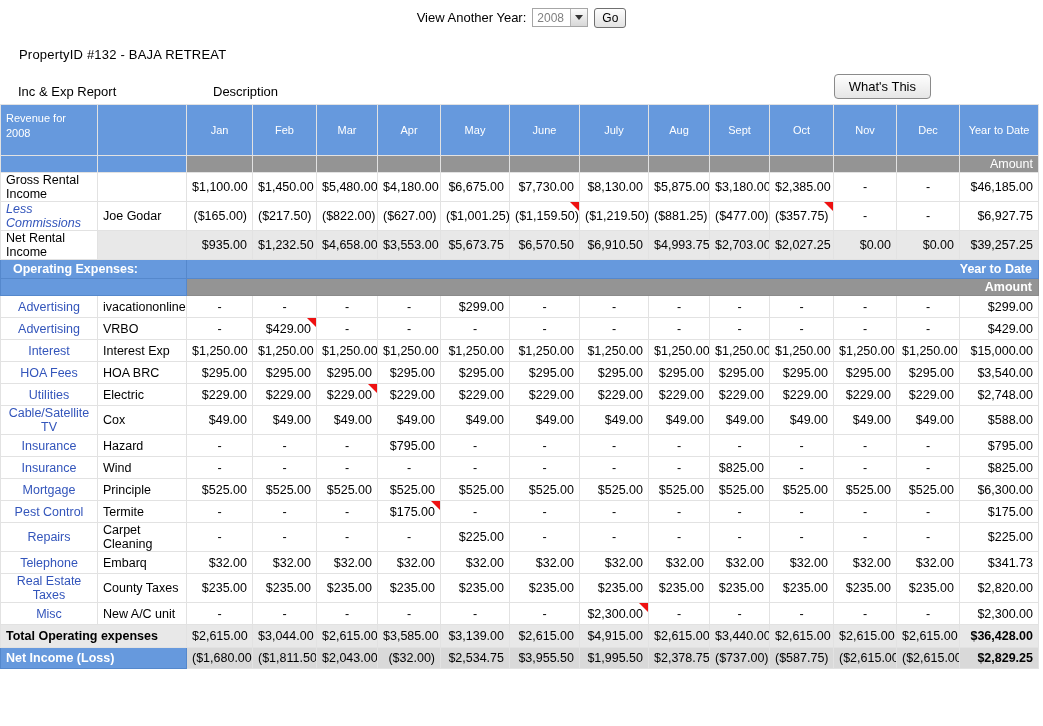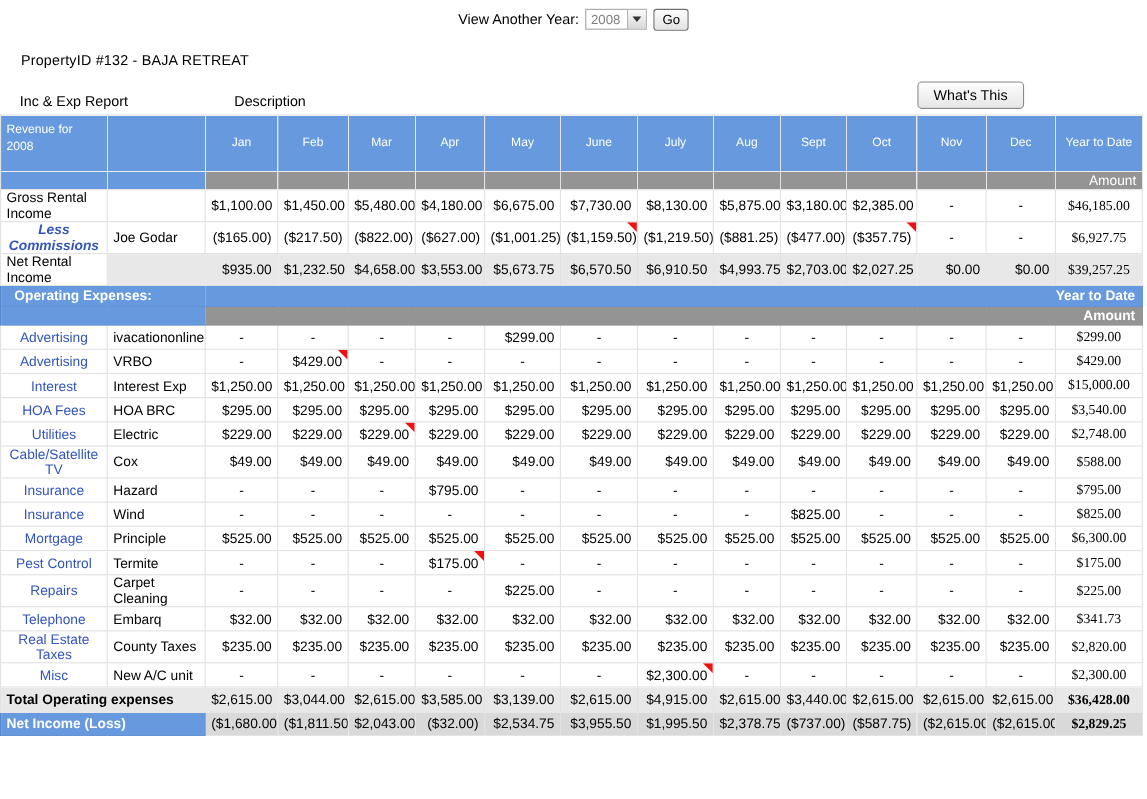--- a/index.html
+++ b/index.html
@@ -166,27 +166,25 @@
     color: #000;
     line-height: 14px;
   }
   td.rowlabel.link {
     color: #3355bb;
     text-align: center;
   }
   td.rowlabel.italic {
     font-style: italic;
     color: #3355bb;
-    text-align: center;
-    font-weight: bold;
   }
   td.descr { text-align: left; }
 
   td.shaded { background: #e8e8e8; }
-  td.ytd { font-weight: bold; text-align: center; white-space: nowrap; font-family: Liberation Serif, serif; }
+  td.ytd { font-weight: bold; text-align: right; white-space: nowrap; }
 
   
   tr.sectionrow td {
     background: #6699dd;
     color: #ffffff;
     font-weight: bold;
     height: 18px;
     border-color: #5588cc;
   }
   tr.sectionrow td.band-label { text-align: left; padding-left: 12px; }

